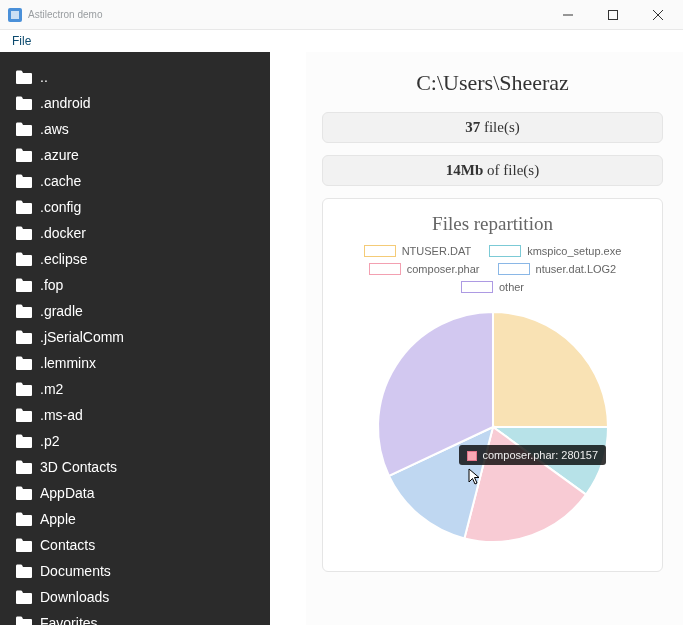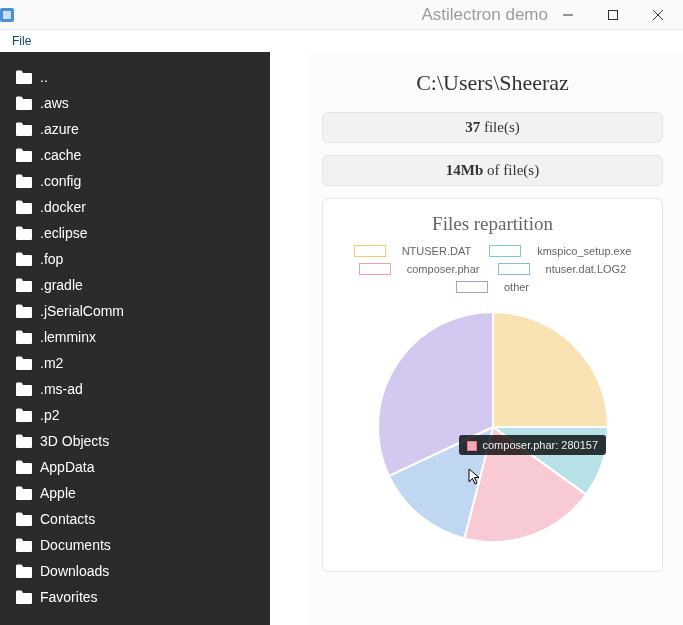--- a/index.html
+++ b/index.html
@@ -7,25 +7,25 @@
     font-family: -apple-system, "Segoe UI", Arial, sans-serif;
     width: 683px; height: 625px;
     background: #fff;
     overflow: hidden;
     position: relative;
   }
   .titlebar {
     height: 30px;
     display: flex;
     align-items: center;
+    padding-left: 8px;
     background: #fafafa;
     border-bottom: 1px solid #e8e8e8;
-    font-size: 17px;
+    font-size: 10px;
     color: #999da0;
-    text-align: right;
   }
   .titlebar svg { margin-right: 6px; }
   .titlebar .title { flex: 1; }
   .winbtn {
     width: 45px; height: 30px;
     display: flex; align-items: center; justify-content: center;
     color: #555;
   }
   .menubar {
     height: 22px;
@@ -107,30 +107,30 @@
   .legend {
     display:flex;
     flex-wrap:wrap;
     justify-content:center;
     gap: 6px 18px;
     font-size:11px;
     color:#666;
     margin-bottom:14px;
     font-family: Arial, sans-serif;
   }
-  .legend-item { display:flex; align-items:center; gap:16px; }
+  .legend-item { display:flex; align-items:center; gap:6px; }
   .swatch {
     width:32px; height:12px;
     border:1.5px solid;
     background:#fff;
   }
   .pie-wrap { position:relative; width:240px; height:240px; margin:0 auto; }
   .tooltip {
     position:absolute;
-    top:128px;
+    top:138px;
     left:86px;
     background: rgba(0,0,0,0.78);
     color:#eee;
     font-size:11px;
     font-family: Arial,sans-serif;
     padding:4px 8px;
     border-radius:3px;
     display:flex;
     align-items:flex-end;
     gap:6px;
@@ -182,20 +182,26 @@
         <div class="tree-item">
           <svg width="16" height="14" viewBox="0 0 16 14">
             <path d="M0 2 L0 13 Q0 14 1 14 L15 14 Q16 14 16 13 L16 4 Q16 3 15 3 L7 3 L6 1 Q5.7 0.5 5 0.5 L1 0.5 Q0 0.5 0 2 Z" fill="#fff"></path>
           </svg>
           <span>..</span>
         </div>
         <div class="tree-item">
           <svg width="16" height="14" viewBox="0 0 16 14">
             <path d="M0 2 L0 13 Q0 14 1 14 L15 14 Q16 14 16 13 L16 4 Q16 3 15 3 L7 3 L6 1 Q5.7 0.5 5 0.5 L1 0.5 Q0 0.5 0 2 Z" fill="#fff"></path>
           </svg>
+          <span>.android</span>
+        </div>
+        <div class="tree-item">
+          <svg width="16" height="14" viewBox="0 0 16 14">
+            <path d="M0 2 L0 13 Q0 14 1 14 L15 14 Q16 14 16 13 L16 4 Q16 3 15 3 L7 3 L6 1 Q5.7 0.5 5 0.5 L1 0.5 Q0 0.5 0 2 Z" fill="#fff"></path>
+          </svg>
           <span>.aws</span>
         </div>
         <div class="tree-item">
           <svg width="16" height="14" viewBox="0 0 16 14">
             <path d="M0 2 L0 13 Q0 14 1 14 L15 14 Q16 14 16 13 L16 4 Q16 3 15 3 L7 3 L6 1 Q5.7 0.5 5 0.5 L1 0.5 Q0 0.5 0 2 Z" fill="#fff"></path>
           </svg>
           <span>.azure</span>
         </div>
         <div class="tree-item">
           <svg width="16" height="14" viewBox="0 0 16 14">
@@ -260,21 +266,21 @@
         <div class="tree-item">
           <svg width="16" height="14" viewBox="0 0 16 14">
             <path d="M0 2 L0 13 Q0 14 1 14 L15 14 Q16 14 16 13 L16 4 Q16 3 15 3 L7 3 L6 1 Q5.7 0.5 5 0.5 L1 0.5 Q0 0.5 0 2 Z" fill="#fff"></path>
           </svg>
           <span>.p2</span>
         </div>
         <div class="tree-item">
           <svg width="16" height="14" viewBox="0 0 16 14">
             <path d="M0 2 L0 13 Q0 14 1 14 L15 14 Q16 14 16 13 L16 4 Q16 3 15 3 L7 3 L6 1 Q5.7 0.5 5 0.5 L1 0.5 Q0 0.5 0 2 Z" fill="#fff"></path>
           </svg>
-          <span>3D Objects</span>
+          <span>3D Contacts</span>
         </div>
         <div class="tree-item">
           <svg width="16" height="14" viewBox="0 0 16 14">
             <path d="M0 2 L0 13 Q0 14 1 14 L15 14 Q16 14 16 13 L16 4 Q16 3 15 3 L7 3 L6 1 Q5.7 0.5 5 0.5 L1 0.5 Q0 0.5 0 2 Z" fill="#fff"></path>
           </svg>
           <span>AppData</span>
         </div>
         <div class="tree-item">
           <svg width="16" height="14" viewBox="0 0 16 14">
             <path d="M0 2 L0 13 Q0 14 1 14 L15 14 Q16 14 16 13 L16 4 Q16 3 15 3 L7 3 L6 1 Q5.7 0.5 5 0.5 L1 0.5 Q0 0.5 0 2 Z" fill="#fff"></path>

